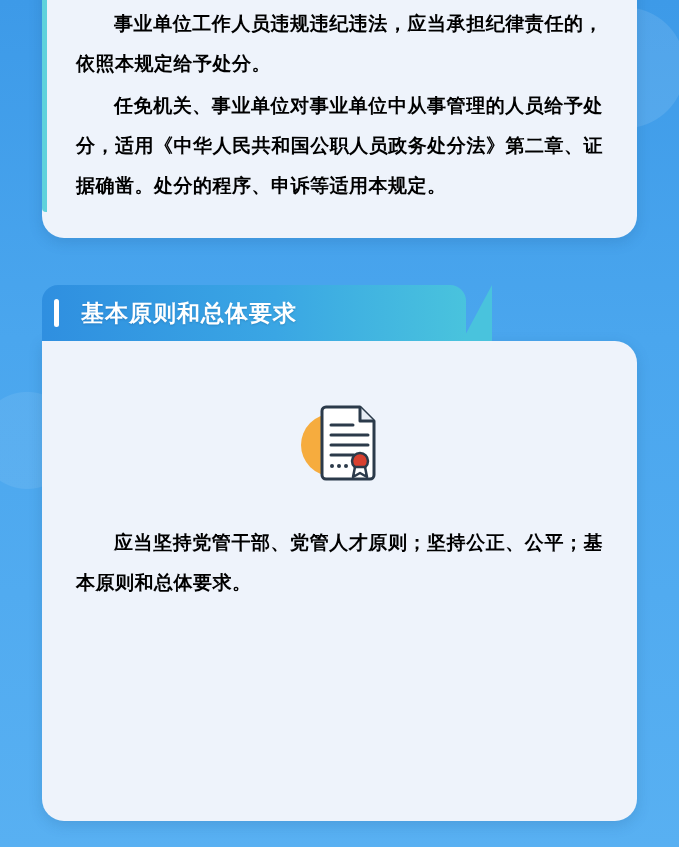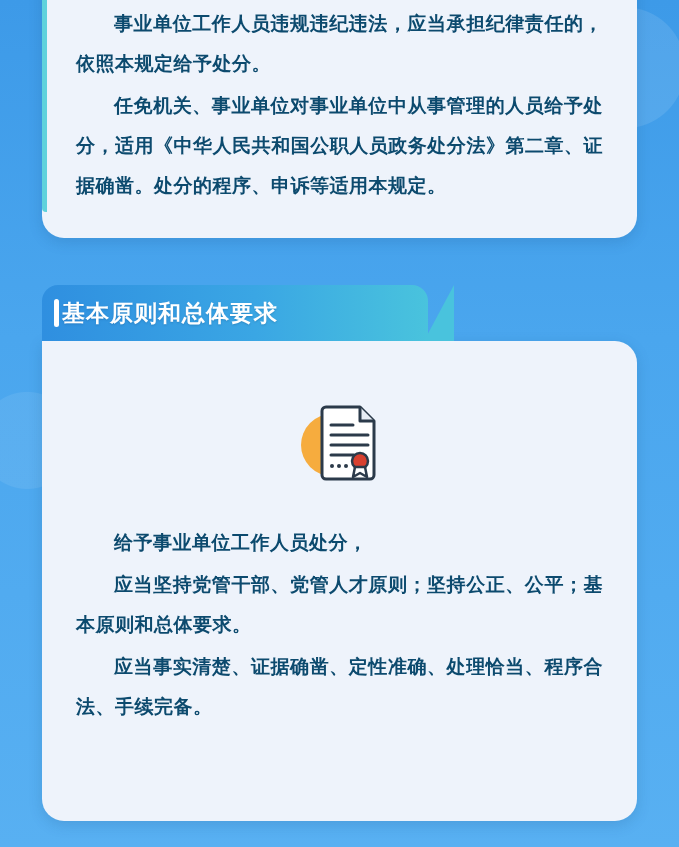--- a/index.html
+++ b/index.html
@@ -57,26 +57,26 @@
   #section-2 {
     position: absolute;
     left: 42px;
     top: 285px;
     width: 595px;
   }
 
   .sec-head {
     position: relative;
     height: 56px;
-    width: 386px;
+    width: 424px;
     background: linear-gradient(90deg, #2f8fe0 0%, #3aa6e4 55%, #49c3dd 100%);
     border-radius: 16px 16px 0 0;
     display: flex;
     align-items: center;
-    padding-left: 20px;
+    padding-left: 39px;
   }
   .sec-head::after {
     content: "";
     position: absolute;
     right: -26px;
     top: 0;
     width: 0;
     height: 0;
     border-style: solid;
     border-width: 0 0 56px 30px;
@@ -103,21 +103,21 @@
     background: #eef3fb;
     border-radius: 0 22px 22px 22px;
     padding: 26px 34px 40px 34px;
     min-height: 480px;
     box-shadow: 0 4px 14px rgba(20, 70, 120, 0.18);
   }
 
   
   p.para {
     margin: 0 0 2px 0;
-    color: #0c4a6e;
+    color: #000000;
     font-size: 19px;
     line-height: 40px;
     text-indent: 2em;
     letter-spacing: 0.5px;
     font-weight: bold;
     text-align: justify;
   }
 
   
   .illus-wrap {
@@ -165,17 +165,15 @@
             <circle cx="48" cy="81" r="2" fill="#2b3a4a"></circle>
             <circle cx="55" cy="81" r="2" fill="#2b3a4a"></circle>
             <circle cx="62" cy="81" r="2" fill="#2b3a4a"></circle>
             <circle cx="76" cy="76" r="8" fill="#d8402f" stroke="#2b3a4a" stroke-width="2.5"></circle>
             <path d="M71 82 l-2 10 l7 -4 l7 4 l-2 -10 z" fill="#ffffff" stroke="#2b3a4a" stroke-width="2.5" stroke-linejoin="round"></path>
           </g>
         </svg>
       </div>
     </div>
 
-    <p class="para">给予事业单位工作人员处分，</p>
     <p class="para">应当坚持党管干部、党管人才原则；坚持公正、公平；基本原则和总体要求。</p>
-    <p class="para">应当事实清楚、证据确凿、定性准确、处理恰当、程序合法、手续完备。</p>
   </div>
 </div>
 
 </body></html>

